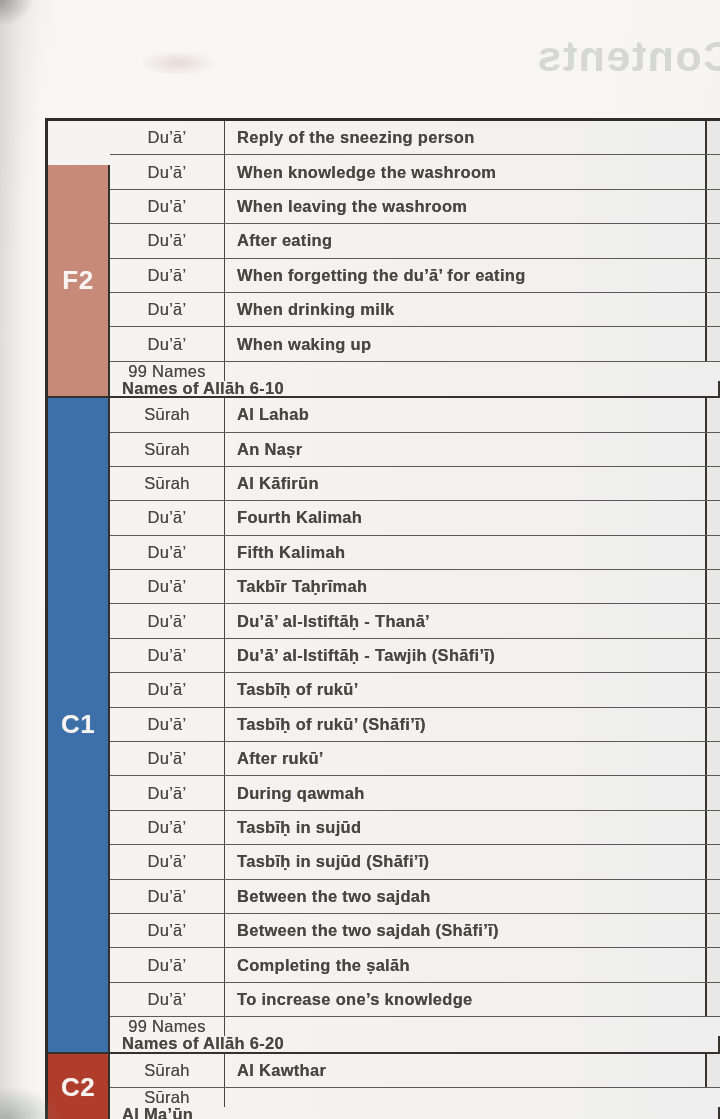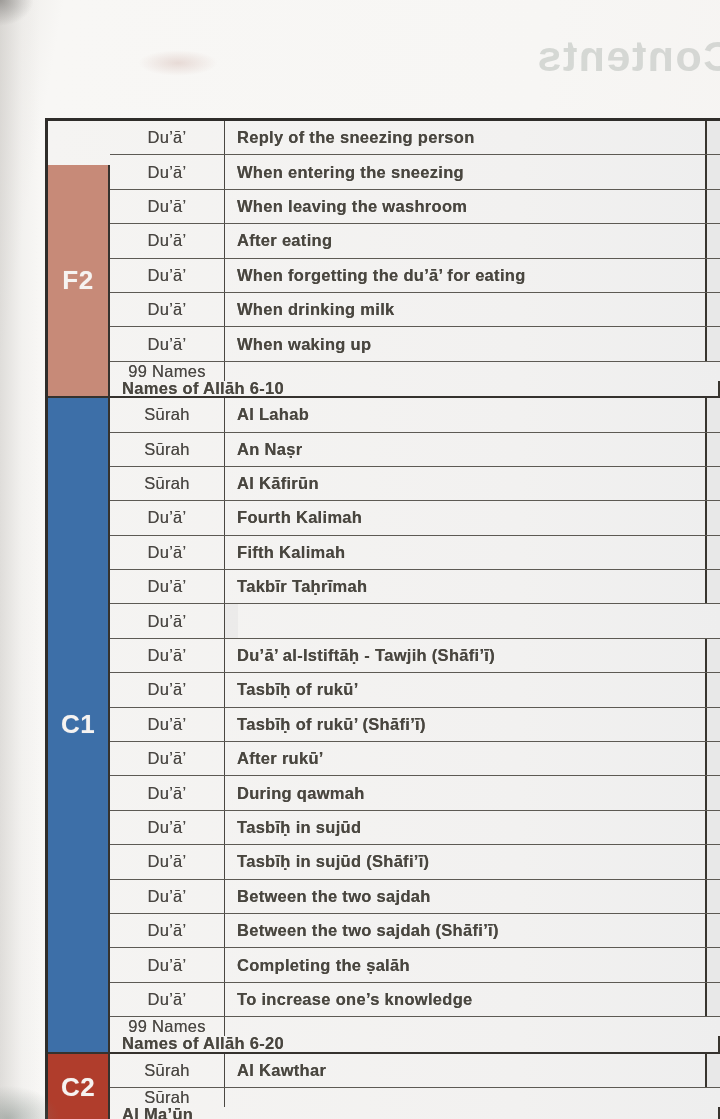--- a/index.html
+++ b/index.html
@@ -99,21 +99,21 @@
       <div class="section">
         <div class="label-cell" style="background: rgb(199, 138, 120); margin-top: 44px;">F2</div>
         <div class="rows">
           <div class="row">
             <div class="cell cell-type">Du’ā’</div>
             <div class="cell cell-desc">Reply of the sneezing person</div>
             <div class="cell cell-cut"></div>
           </div>
           <div class="row">
             <div class="cell cell-type">Du’ā’</div>
-            <div class="cell cell-desc">When entering the sneezing</div>
+            <div class="cell cell-desc">When knowledge the washroom</div>
             <div class="cell cell-cut"></div>
           </div>
           <div class="row">
             <div class="cell cell-type">Du’ā’</div>
             <div class="cell cell-desc">When leaving the washroom</div>
             <div class="cell cell-cut"></div>
           </div>
           <div class="row">
             <div class="cell cell-type">Du’ā’</div>
             <div class="cell cell-desc">After eating</div>
@@ -169,20 +169,21 @@
             <div class="cell cell-desc">Fifth Kalimah</div>
             <div class="cell cell-cut"></div>
           </div>
           <div class="row">
             <div class="cell cell-type">Du’ā’</div>
             <div class="cell cell-desc">Takbīr Taḥrīmah</div>
             <div class="cell cell-cut"></div>
           </div>
           <div class="row">
             <div class="cell cell-type">Du’ā’</div>
+            <div class="cell cell-desc">Du’ā’ al-Istiftāḥ - Thanā’</div>
             <div class="cell cell-cut"></div>
           </div>
           <div class="row">
             <div class="cell cell-type">Du’ā’</div>
             <div class="cell cell-desc">Du’ā’ al-Istiftāḥ - Tawjih (Shāfi’ī)</div>
             <div class="cell cell-cut"></div>
           </div>
           <div class="row">
             <div class="cell cell-type">Du’ā’</div>
             <div class="cell cell-desc">Tasbīḥ of rukū’</div>

